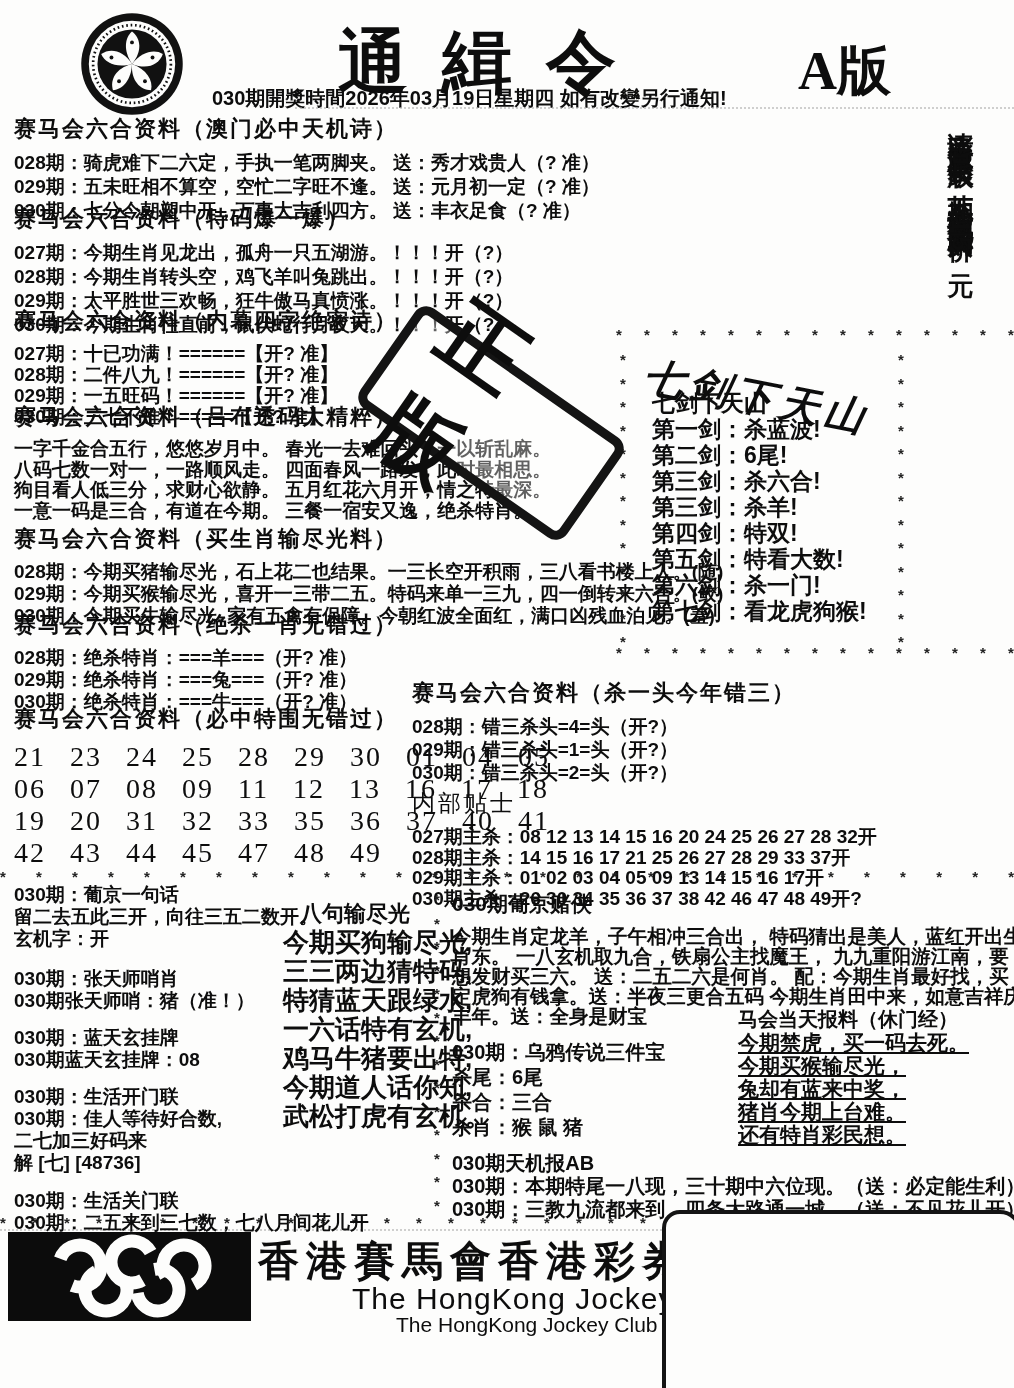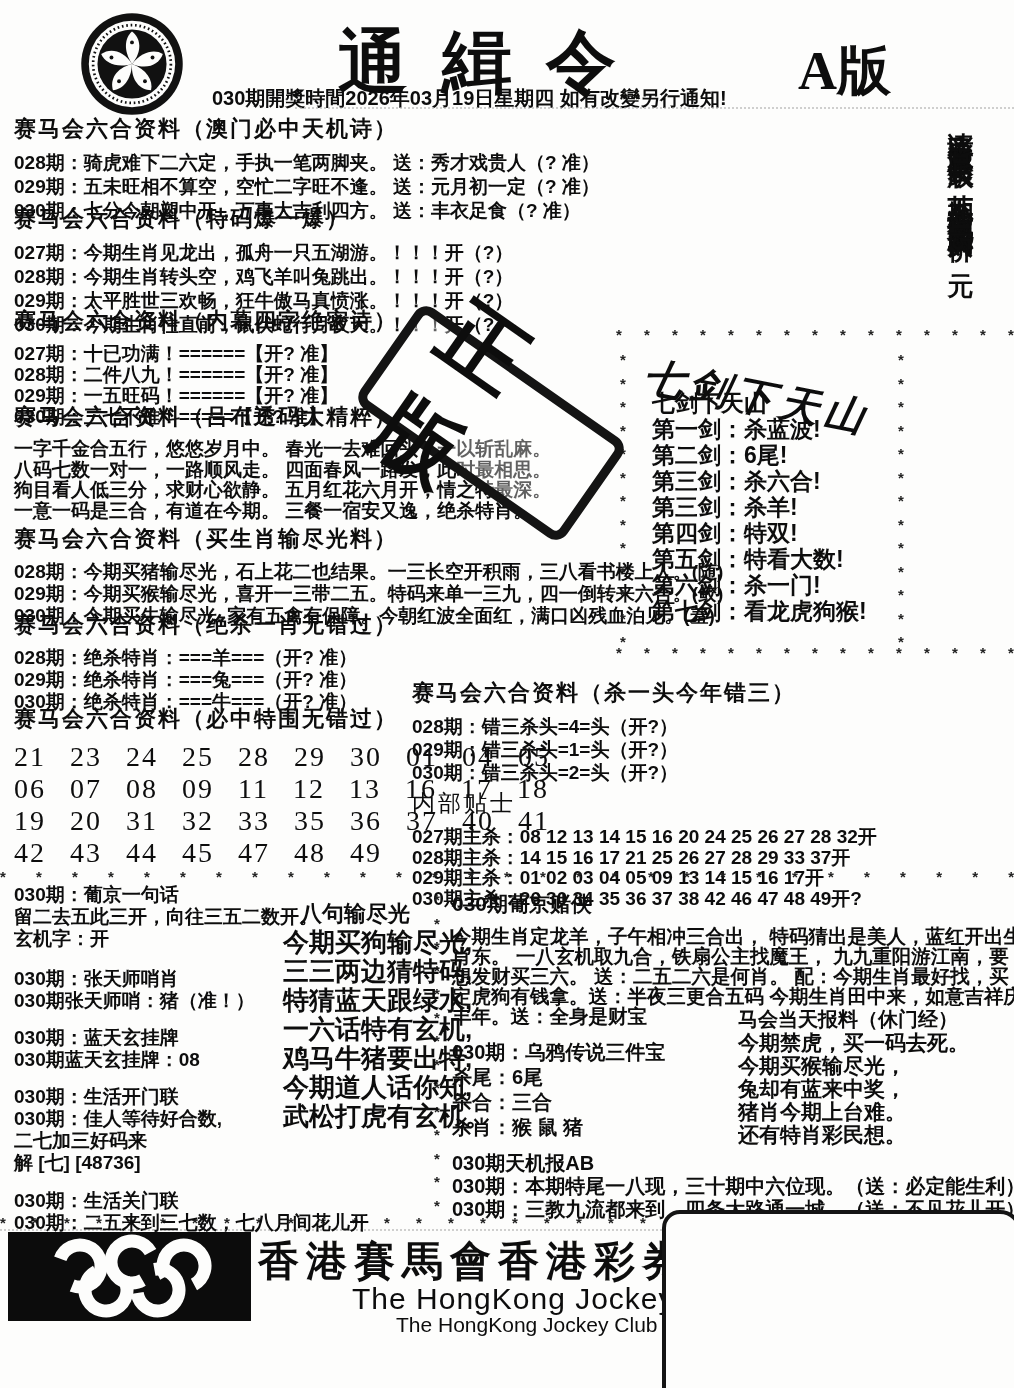--- a/index.html
+++ b/index.html
@@ -42,21 +42,21 @@
     font-family:"Liberation Serif", serif; font-weight:bold; font-size:84px; letter-spacing:26px;
     padding-left:26px; background:rgba(255,255,255,.35); z-index:3;
   }
   
   .bln { font-weight:bold; font-size:19px; line-height:22px; white-space:nowrap; }
   .poem-hd { font-weight:bold; font-size:22px; white-space:nowrap; }
   .poem .ln { font-size:26px; line-height:29px; }
   .rb { font-weight:bold; white-space:nowrap; }
   .pujing .ln { font-size:19.5px; line-height:20px; }
   .crow .ln { font-size:20px; line-height:25px; }
-  .horse .ln { font-size:21px; line-height:23px; }
+  .horse .ln { font-size:21px; line-height:23px;text-decoration:underline; }
   .tianji .ln { font-size:20px; line-height:23px; }
   
   #jc-box { position:absolute; left:8px; top:1232px; width:243px; height:89px; background:#0c0c0c; }
   #footer-cn { position:absolute; left:258px; top:1234px; font-family:"Liberation Serif", serif; font-weight:bold; font-size:41px; letter-spacing:7px; white-space:nowrap; }
   #footer-en1 { position:absolute; left:352px; top:1282px; font-size:30px; letter-spacing:1px; white-space:nowrap; }
   #footer-en2 { position:absolute; left:396px; top:1313px; font-size:21px; white-space:nowrap; }
   #corner-box {
     position:absolute; left:662px; top:1210px; width:360px; height:200px;
     background:#fdfdfc; border:4px solid #141414; border-radius:18px 22px 0 0; z-index:5;
   }

